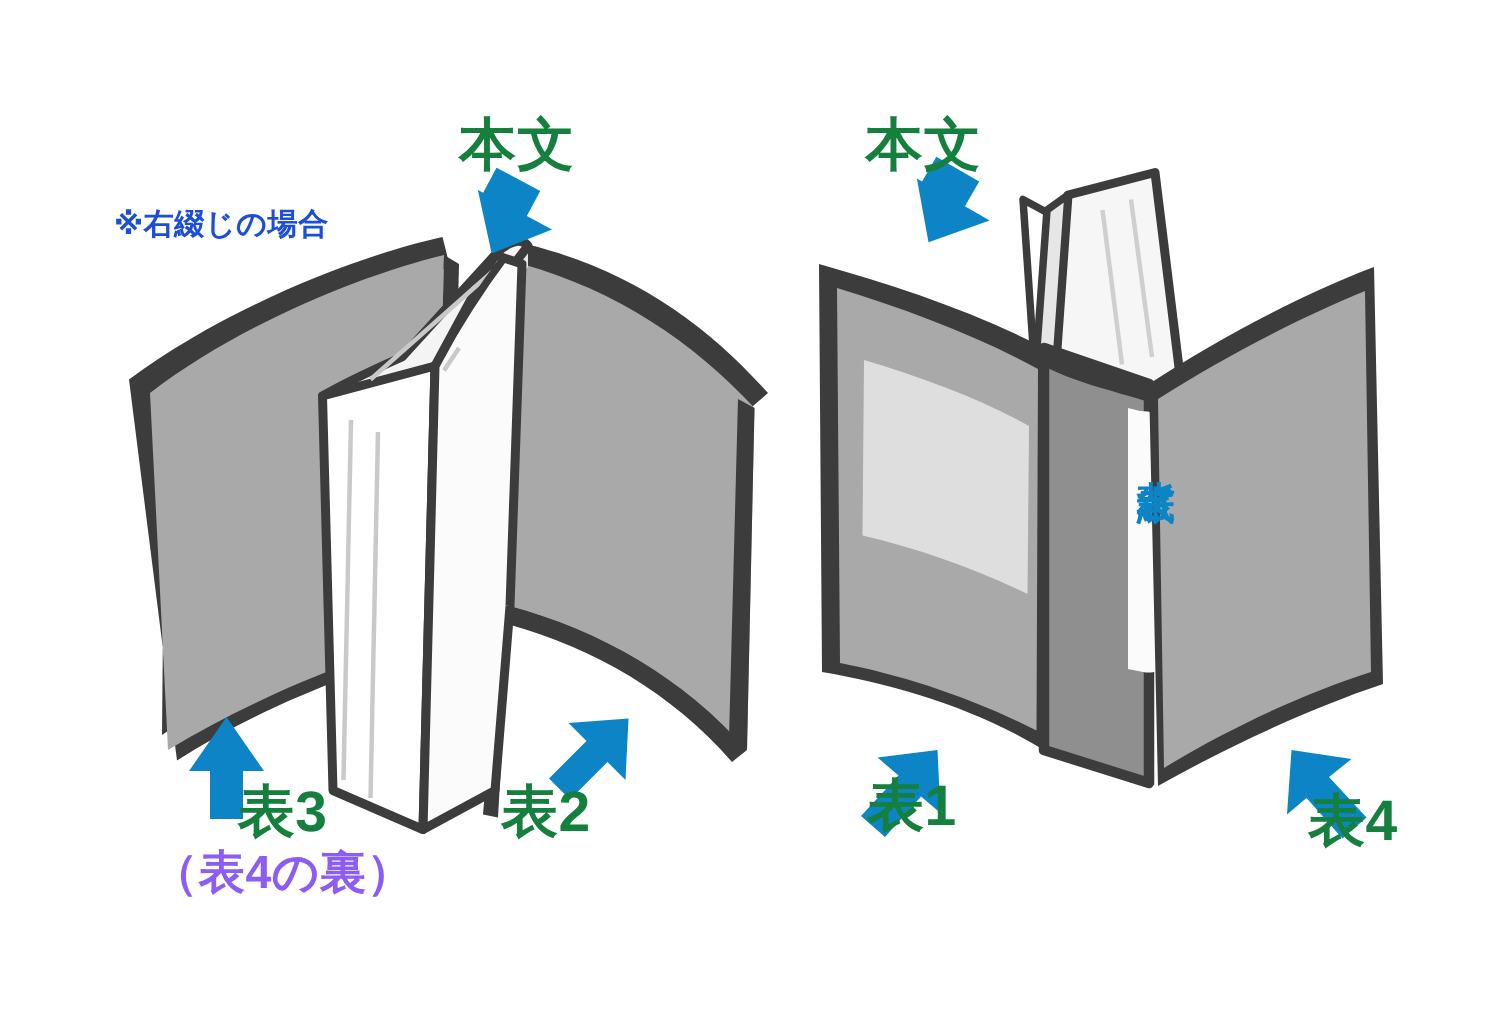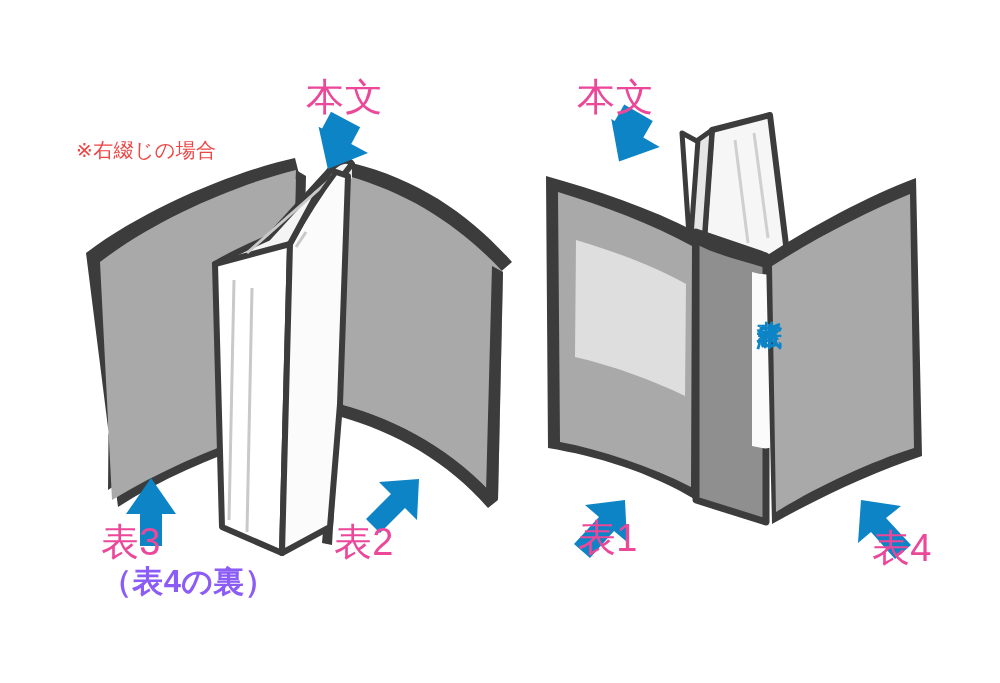--- a/index.html
+++ b/index.html
@@ -25,48 +25,48 @@
     width: 1000px;
     height: 683px;
   }
   .label {
     position: absolute;
     white-space: nowrap;
     line-height: 1.08;
     letter-spacing: 0.02em;
   }
   .blue-lbl {
-    color: #ec4899;
-    font-weight: 400;
+    color: #15803d;
+    font-weight: 700;
     font-size: 38px;
   }
   .sub-lbl {
     color: #8b5cf6;
     font-weight: 700;
     font-size: 31px;
     margin-top: 2px;
   }
   .note-lbl {
-    color: #ef4444;
-    font-weight: 400;
+    color: #1d4ed8;
+    font-weight: 700;
     font-size: 20px;
   }
   .spine-lbl {
     color: #0d84c6;
     font-weight: 700;
     font-size: 25px;
     writing-mode: vertical-rl;
     text-orientation: upright;
     letter-spacing: 0.10em;
     line-height: 1;
   }
   .stack {
     display: flex;
     flex-direction: column;
-    align-items: flex-start;
+    align-items: center;
   }
 </style>
 </head>
 <body>
 
 <div id="stage">
 
   <svg id="art" viewBox="0 0 1000 683" xmlns="http://www.w3.org/2000/svg">
 
     <g>

